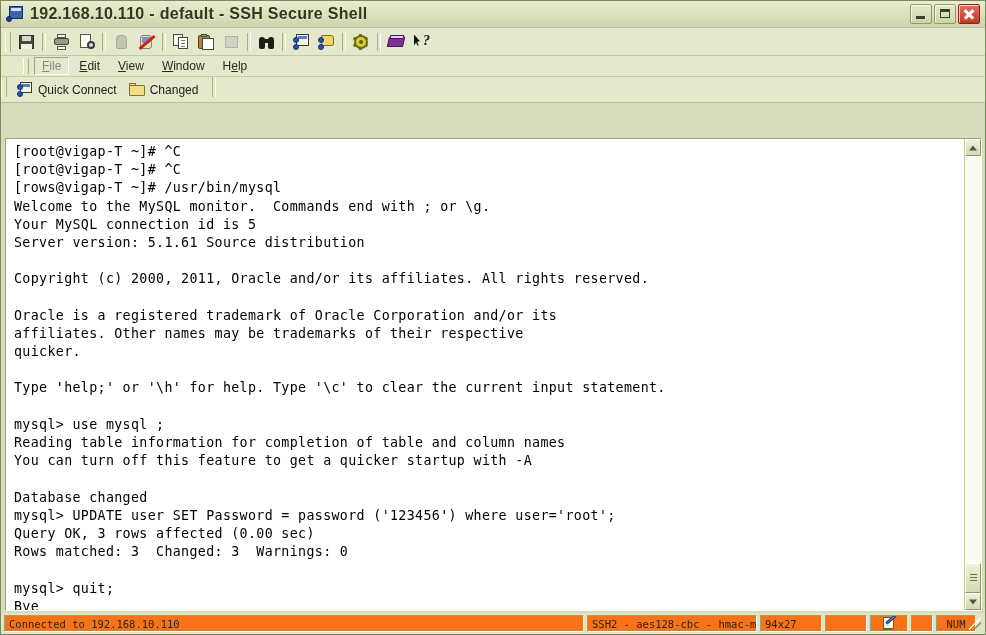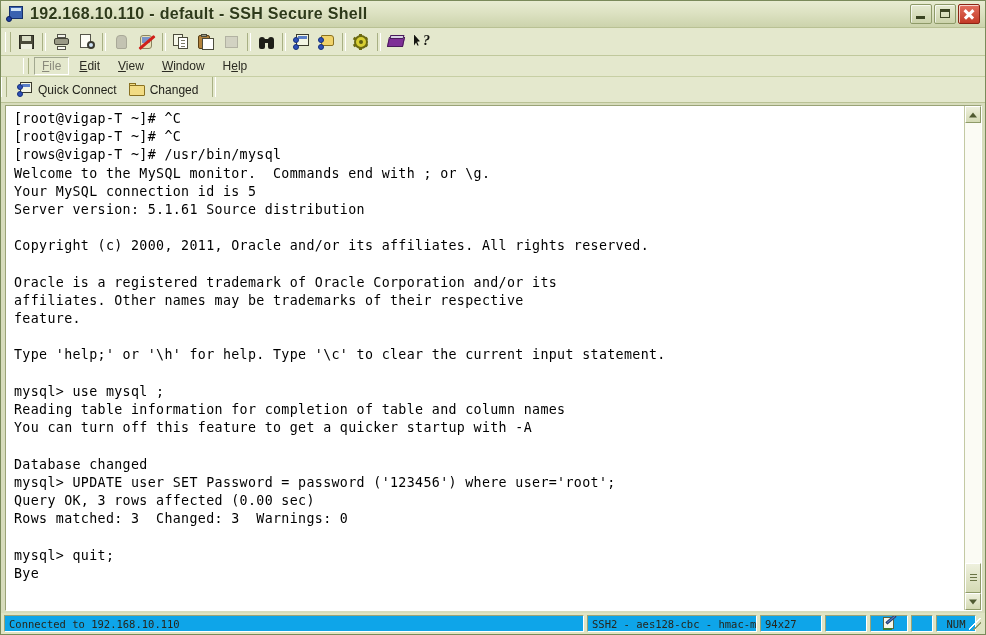--- a/index.html
+++ b/index.html
@@ -311,20 +311,21 @@
     box-sizing: border-box;
     min-height: 0;
   }
   .term-inner {
     flex: 1 1 auto;
     display: flex;
     border: 1px solid;
     border-color: #9aa377 #ffffff #ffffff #9aa377;
     background: #ffffff;
     min-width: 0;
+    margin-top: 33px;
   }
   .term {
     flex: 1 1 auto;
     background: #ffffff;
     overflow: hidden;
     padding: 4px 0 0 8px;
     box-sizing: border-box;
     min-width: 0;
   }
   .term-line {
@@ -413,21 +414,21 @@
     background: #dfe4c4;
     display: flex;
     align-items: stretch;
     padding: 2px 2px 2px 3px;
     box-sizing: border-box;
     gap: 3px;
   }
   .sb-cell {
     border: 1px solid;
     border-color: #9aa377 #ffffff #ffffff #9aa377;
-    background: #0ea5e9;
+    background: #f97316;
     display: flex;
     align-items: center;
     padding: 0 4px;
     font-family: "DejaVu Sans Mono", monospace;
     font-size: 10.5px;
     color: #26261c;
     box-sizing: border-box;
     overflow: hidden;
     white-space: nowrap;
   }
@@ -623,21 +624,21 @@
           <div class="term-line">[root@vigap-T ~]# ^C</div>
           <div class="term-line">[rows@vigap-T ~]# /usr/bin/mysql</div>
           <div class="term-line">Welcome to the MySQL monitor.  Commands end with ; or \g.</div>
           <div class="term-line">Your MySQL connection id is 5</div>
           <div class="term-line">Server version: 5.1.61 Source distribution</div>
           <div class="term-line">&nbsp;</div>
           <div class="term-line">Copyright (c) 2000, 2011, Oracle and/or its affiliates. All rights reserved.</div>
           <div class="term-line">&nbsp;</div>
           <div class="term-line">Oracle is a registered trademark of Oracle Corporation and/or its</div>
           <div class="term-line">affiliates. Other names may be trademarks of their respective</div>
-          <div class="term-line">feature.</div>
+          <div class="term-line">quicker.</div>
           <div class="term-line">&nbsp;</div>
           <div class="term-line">Type 'help;' or '\h' for help. Type '\c' to clear the current input statement.</div>
           <div class="term-line">&nbsp;</div>
           <div class="term-line">mysql&gt; use mysql ;</div>
           <div class="term-line">Reading table information for completion of table and column names</div>
           <div class="term-line">You can turn off this feature to get a quicker startup with -A</div>
           <div class="term-line">&nbsp;</div>
           <div class="term-line">Database changed</div>
           <div class="term-line">mysql&gt; UPDATE user SET Password = password ('123456') where user='root';</div>
           <div class="term-line">Query OK, 3 rows affected (0.00 sec)</div>

